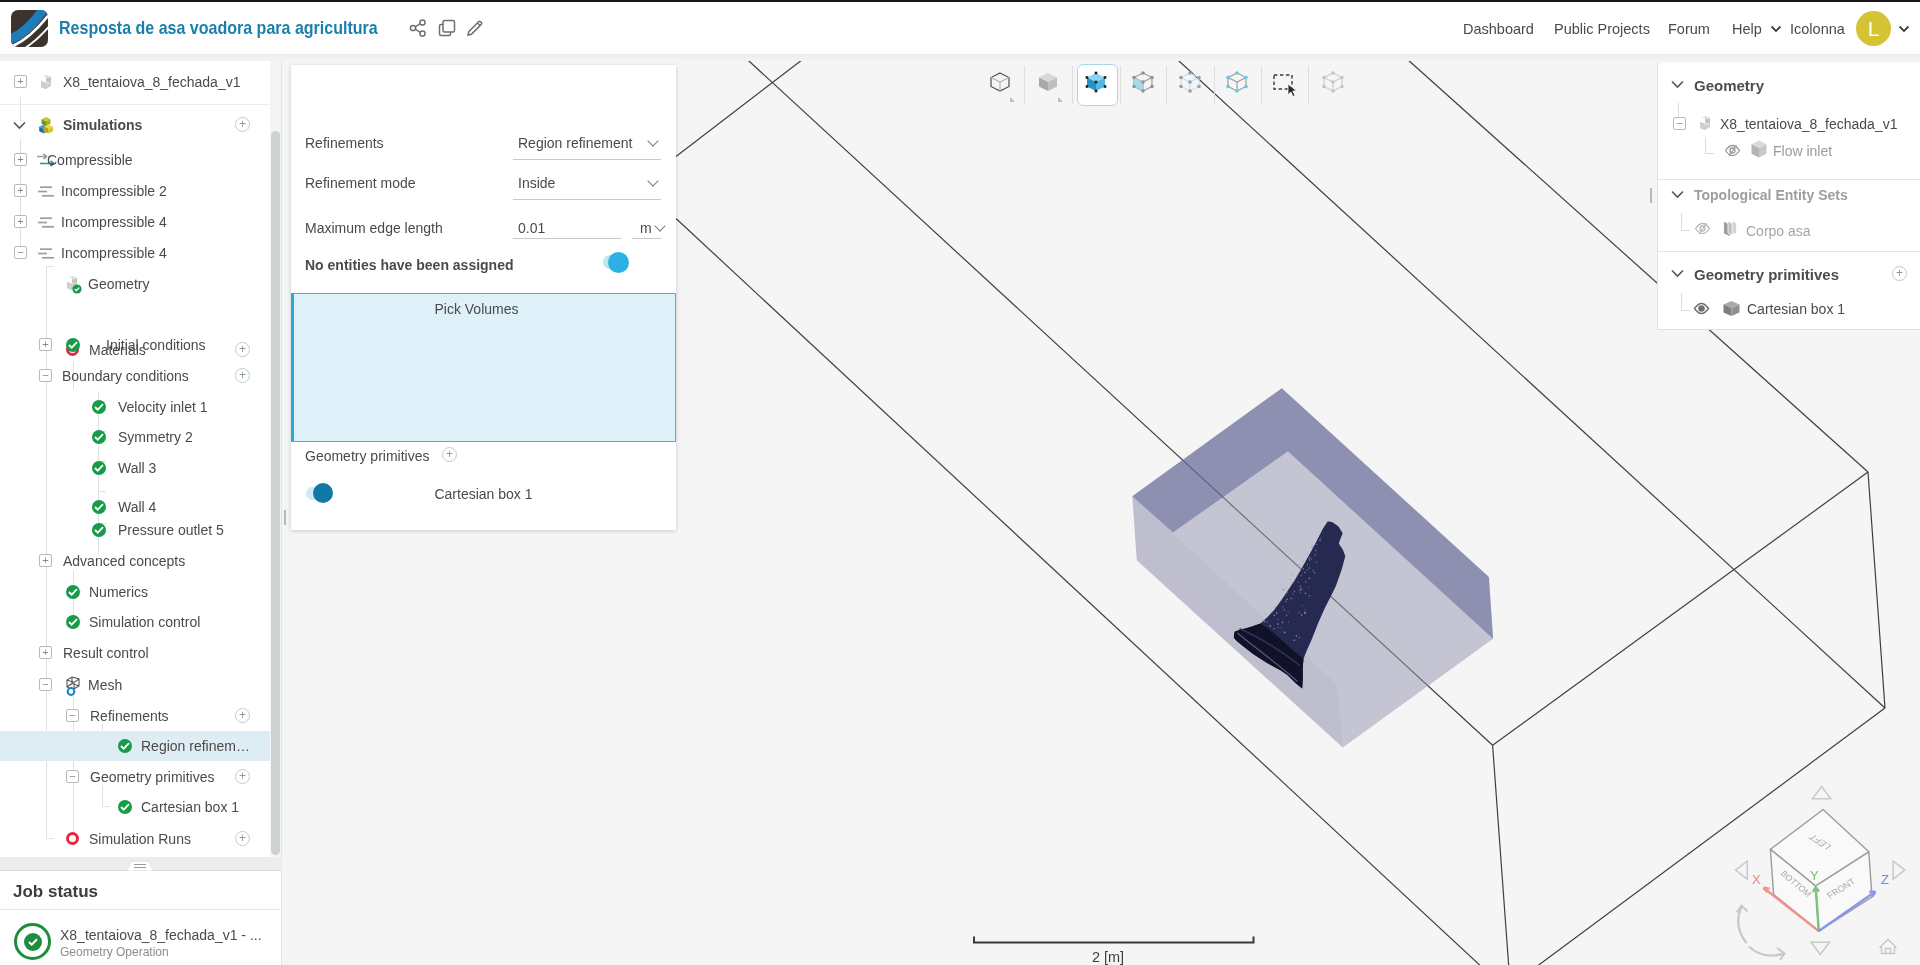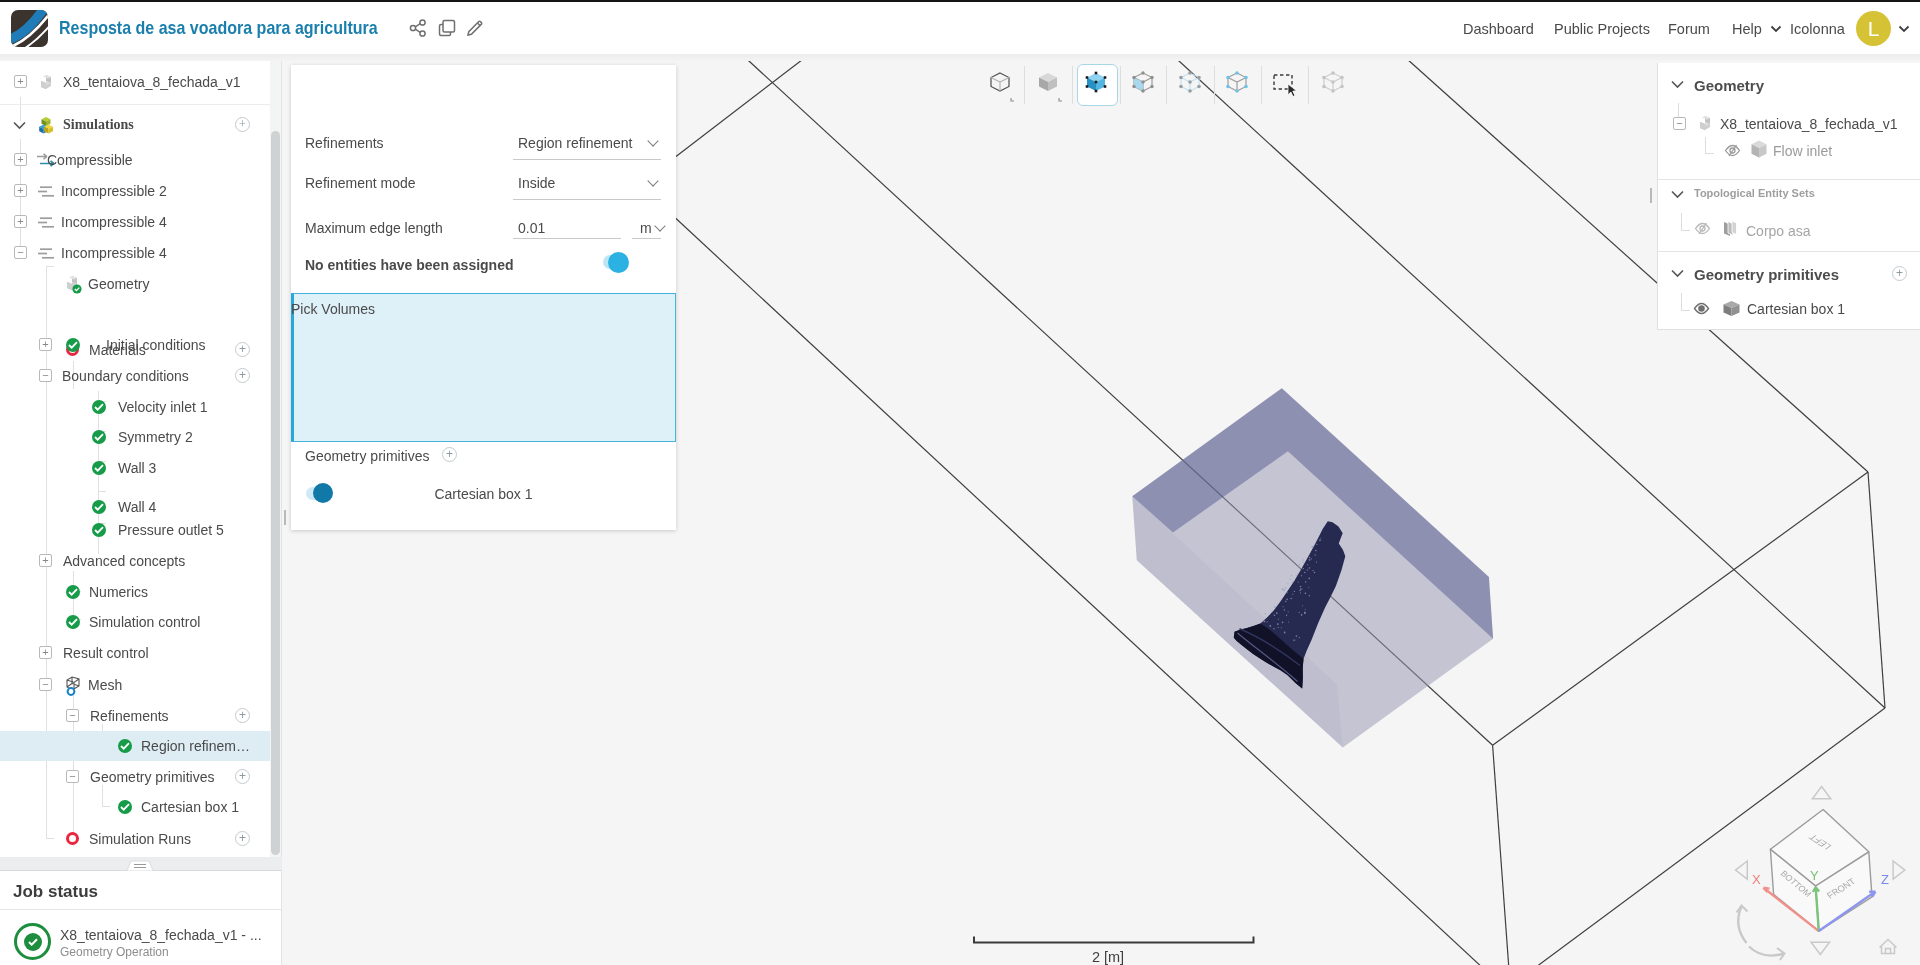--- a/index.html
+++ b/index.html
@@ -270,21 +270,21 @@
       <span class="exp" style="left:14px;top:8px;">+</span>
       <svg class="abs" style="left:38px;top:7px" width="17" height="17" viewBox="0 0 17 17">
         <path d="M8,1 L13,3 L13,9 L8,7 Z" fill="#c2c2c2"></path>
         <path d="M8,1 L13,3 L10,4.5 L5,2.5 Z" fill="#e2e2e2"></path>
         <path d="M3,7 L8,9 L8,15 L3,13 Z" fill="#adadad"></path>
         <path d="M3,7 L8,9 L8,7 L13,9 L13,12 L8,15 L3,13 Z" fill="#cfcfcf"></path>
         <path d="M8,7 L13,9 L8,11 Z" fill="#dcdcdc"></path>
       </svg>
       <span class="lbl" style="left:63px;">X8_tentaiova_8_fechada_v1</span>
     </div>
-<div class="row" style="top:49px;font-family:Liberation Serif, serif;">
+<div class="row" style="top:49px;">
       <svg class="abs" style="left:13px;top:11px" width="13" height="9" viewBox="0 0 13 9">
         <path d="M1,1.5 L6.5,7 L12,1.5" stroke="#555" stroke-width="1.6" fill="none"></path>
       </svg>
       <svg class="abs" style="left:37px;top:6px" width="18" height="18" viewBox="0 0 18 18">
         <path d="M9,1 L13.5,3.2 L9,5.4 L4.5,3.2 Z" fill="#b5cc32"></path>
         <path d="M4.5,3.2 L9,5.4 L9,10 L4.5,7.8 Z" fill="#768e1e"></path>
         <path d="M9,5.4 L13.5,3.2 L13.5,7.8 L9,10 Z" fill="#9db32a"></path>
         <path d="M6.7,8.5 L11.2,10.7 L6.7,12.9 L2.2,10.7 Z" fill="#3aa0d8"></path>
         <path d="M2.2,10.7 L6.7,12.9 L6.7,17.5 L2.2,15.3 Z" fill="#1b6ea8"></path>
         <path d="M6.7,12.9 L11.2,10.7 L11.2,15.3 L6.7,17.5 Z" fill="#2a86c2"></path>
@@ -495,21 +495,21 @@
 <span class="abs" style="left:14px;top:155px;">Maximum edge length</span>
 <span class="abs" style="left:227px;top:155px;">0.01</span>
 <div class="fld-ul" style="left:222px;top:173px;width:108px;"></div>
 <span class="abs" style="left:349px;top:155px;">m</span>
 <span class="chev abs" style="left:365px;top:157px;"></span>
 <div class="fld-ul" style="left:341px;top:173px;width:29px;"></div>
 <span class="abs" style="left:14px;top:192px;font-weight:bold;">No entities have been assigned</span>
 <div class="abs" style="left:312px;top:190px;width:25px;height:14px;border-radius:7px;background:#bfe5f5;"></div>
 <div class="abs" style="left:317px;top:187px;width:21px;height:21px;border-radius:50%;background:#2cb1e3;"></div>
 <div class="abs" style="left:0px;top:228px;width:385px;height:149px;background:#def0f8;border:1px solid #45b2dc;border-left:3px solid #29a8d8;"></div>
-<span class="abs" style="left:0;top:236px;width:371px;text-align:left;">Pick Volumes</span>
+<span class="abs" style="left:0;top:236px;width:371px;text-align:center;">Pick Volumes</span>
 <span class="abs" style="left:14px;top:383px;">Geometry primitives</span>
 <span class="pluscirc" style="left:151px;top:382px;">+</span>
 <div class="abs" style="left:15px;top:422px;width:26px;height:13px;border-radius:7px;background:#cfe9f6;"></div>
 <div class="abs" style="left:22px;top:418px;width:20px;height:20px;border-radius:50%;background:#1179a8;"></div>
 <span class="abs" style="left:0;top:421px;width:385px;text-align:center;">Cartesian box 1</span>
 </div>
 <div class="abs" style="left:284px;top:510px;width:2px;height:15px;border-left:1px solid #b9b9b9;border-right:1px solid #b9b9b9;z-index:33;"></div>
 
 <div id="rpanel">
 <svg class="abs" style="left:13px;top:17px" width="13" height="9" viewBox="0 0 13 9">
@@ -536,21 +536,21 @@
 <svg class="abs" style="left:91px;top:76px" width="20" height="20" viewBox="0 0 20 20">
       <path d="M10,1.5 L17.5,5.2 L10,8.9 L2.5,5.2 Z" fill="#dadada"></path>
       <path d="M2.5,5.2 L10,8.9 L10,18.5 L2.5,14.8 Z" fill="#b4b4b4"></path>
       <path d="M10,8.9 L17.5,5.2 L17.5,14.8 L10,18.5 Z" fill="#c8c8c8"></path>
     </svg>
 <span class="abs" style="left:115px;top:80px;color:#9b9b9b;">Flow inlet</span>
 <div class="abs" style="left:0;top:116px;width:263px;border-top:1px solid #e4e4e4;"></div>
 <svg class="abs" style="left:13px;top:127px" width="13" height="9" viewBox="0 0 13 9">
       <path d="M1,1.5 L6.5,7 L12,1.5" stroke="#555" stroke-width="1.6" fill="none"></path>
     </svg>
-<span class="abs" style="left:36px;top:124px;font-weight:bold;font-size:11px;color:#9e9e9e;">Topological Entity Sets</span>
+<span class="abs" style="left:36px;top:124px;font-weight:bold;font-size:14px;color:#9e9e9e;">Topological Entity Sets</span>
 <div class="abs" style="left:23px;top:150px;width:1px;height:17px;background:#dcdcdc;"></div>
 <div class="abs" style="left:23px;top:167px;width:9px;height:1px;background:#dcdcdc;"></div>
 <svg class="abs" style="left:36px;top:159px" width="17" height="13" viewBox="0 0 17 13" fill="none" stroke="#b9b9b9" stroke-width="1.3">
       <path d="M1.5,6.5 Q5,1.5 8.5,1.5 Q12,1.5 15.5,6.5 Q12,11.5 8.5,11.5 Q5,11.5 1.5,6.5 Z"></path>
       <circle cx="8.5" cy="6.5" r="2.5"></circle>
       <line x1="12.5" y1="1" x2="5" y2="12"></line>
     </svg>
 <svg class="abs" style="left:62px;top:156px" width="20" height="20" viewBox="0 0 20 20">
       <path d="M4,3 L10,5.5 L10,17 L4,14.5 Z" fill="#9e9e9e"></path>
       <path d="M8,2.5 L13,4.7 L13,16.2 L8,14 Z" fill="#bcbcbc" stroke="#fff" stroke-width="0.8"></path>

